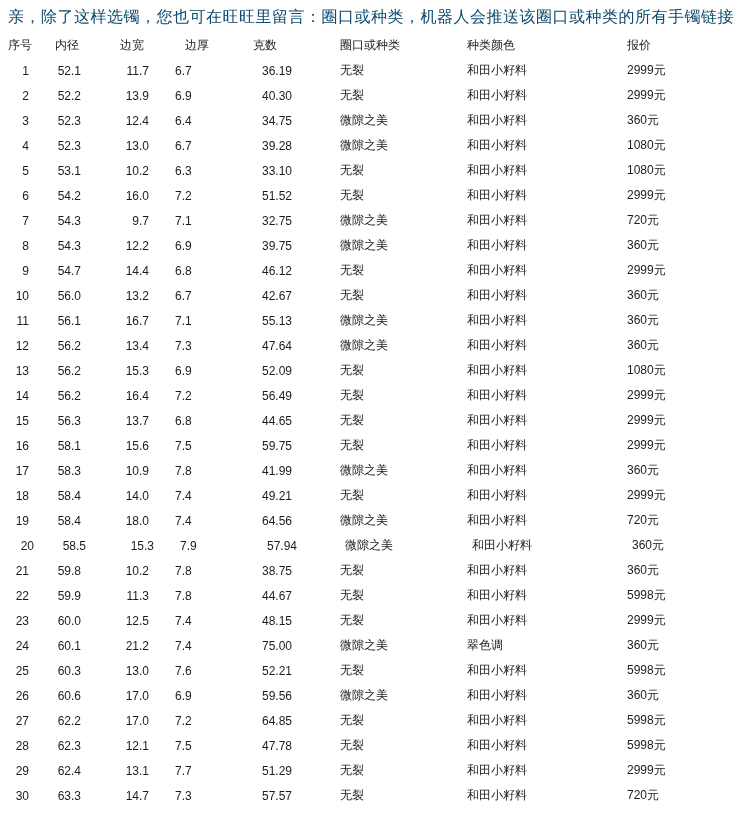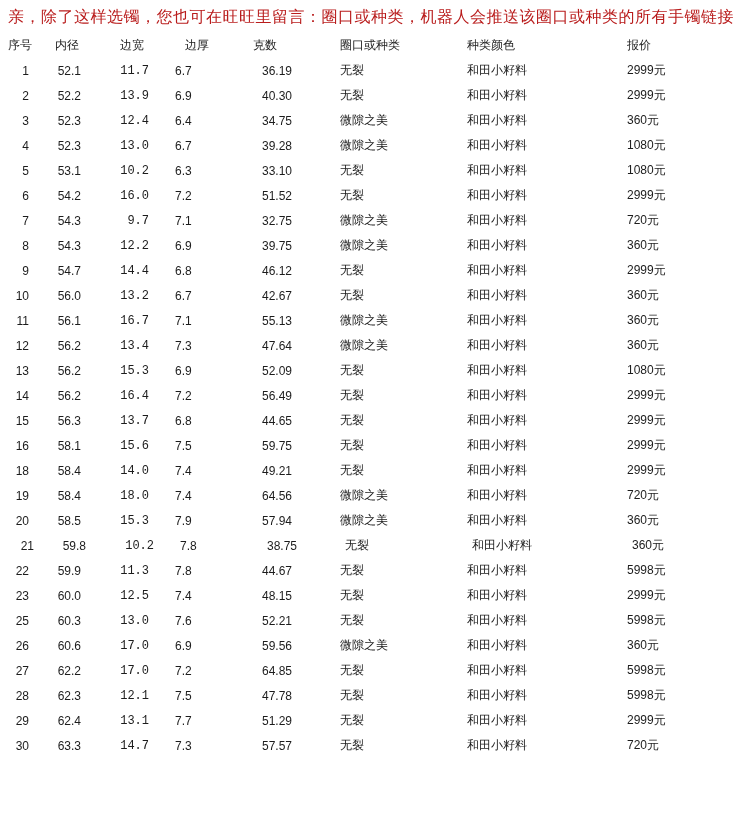--- a/index.html
+++ b/index.html
@@ -45,31 +45,31 @@
   th.c6 { width: 160px; }
   th.c7 { width: 114px; }
   
   th { text-align: left; }
   th.c0 { padding-left: 8px; }
   th.c1, th.c2, th.c3 { padding-left: 10px; }
   th.c4 { padding-left: 13px; }
   
   td.c0 { text-align: right; padding-right: 16px; }
   td.c1 { text-align: right; padding-right: 29px; }
-  td.c2 { text-align: right; padding-right: 26px; font-family: Liberation Mono, monospace; }
+  td.c2 { text-align: right; padding-right: 26px; }
   td.c3 { text-align: left; padding-right: 33px; }
   td.c4 { text-align: right; padding-right: 48px; }
   td.c5, td.c6, td.c7 { text-align: left; }
   
   tbody tr:nth-child(20) td { transform: translateX(5px); }
 </style>
 </head>
 <body>
 
-<div class="notice" style="color: #b91c1c;">亲，除了这样选镯，您也可在旺旺里留言：圈口或种类，机器人会推送该圈口或种类的所有手镯链接</div>
+<div class="notice" style="color: #0c4a6e;">亲，除了这样选镯，您也可在旺旺里留言：圈口或种类，机器人会推送该圈口或种类的所有手镯链接</div>
 
 <table class="listing">
   <thead>
     <tr>
         <th class="c0">序号</th>
         <th class="c1">内径</th>
         <th class="c2">边宽</th>
         <th class="c3">边厚</th>
         <th class="c4">克数</th>
         <th class="c5">圈口或种类</th>
@@ -232,20 +232,30 @@
         <td class="c0">16</td>
         <td class="c1">58.1</td>
         <td class="c2">15.6</td>
         <td class="c3">7.5</td>
         <td class="c4">59.75</td>
         <td class="c5">无裂</td>
         <td class="c6">和田小籽料</td>
         <td class="c7">2999元</td>
       </tr>
       <tr>
+        <td class="c0">17</td>
+        <td class="c1">58.3</td>
+        <td class="c2">10.9</td>
+        <td class="c3">7.8</td>
+        <td class="c4">41.99</td>
+        <td class="c5">微隙之美</td>
+        <td class="c6">和田小籽料</td>
+        <td class="c7">360元</td>
+      </tr>
+      <tr>
         <td class="c0">18</td>
         <td class="c1">58.4</td>
         <td class="c2">14.0</td>
         <td class="c3">7.4</td>
         <td class="c4">49.21</td>
         <td class="c5">无裂</td>
         <td class="c6">和田小籽料</td>
         <td class="c7">2999元</td>
       </tr>
       <tr>
@@ -292,20 +302,30 @@
         <td class="c0">23</td>
         <td class="c1">60.0</td>
         <td class="c2">12.5</td>
         <td class="c3">7.4</td>
         <td class="c4">48.15</td>
         <td class="c5">无裂</td>
         <td class="c6">和田小籽料</td>
         <td class="c7">2999元</td>
       </tr>
       <tr>
+        <td class="c0">24</td>
+        <td class="c1">60.1</td>
+        <td class="c2">21.2</td>
+        <td class="c3">7.4</td>
+        <td class="c4">75.00</td>
+        <td class="c5">微隙之美</td>
+        <td class="c6">翠色调</td>
+        <td class="c7">360元</td>
+      </tr>
+      <tr>
         <td class="c0">25</td>
         <td class="c1">60.3</td>
         <td class="c2">13.0</td>
         <td class="c3">7.6</td>
         <td class="c4">52.21</td>
         <td class="c5">无裂</td>
         <td class="c6">和田小籽料</td>
         <td class="c7">5998元</td>
       </tr>
       <tr>

